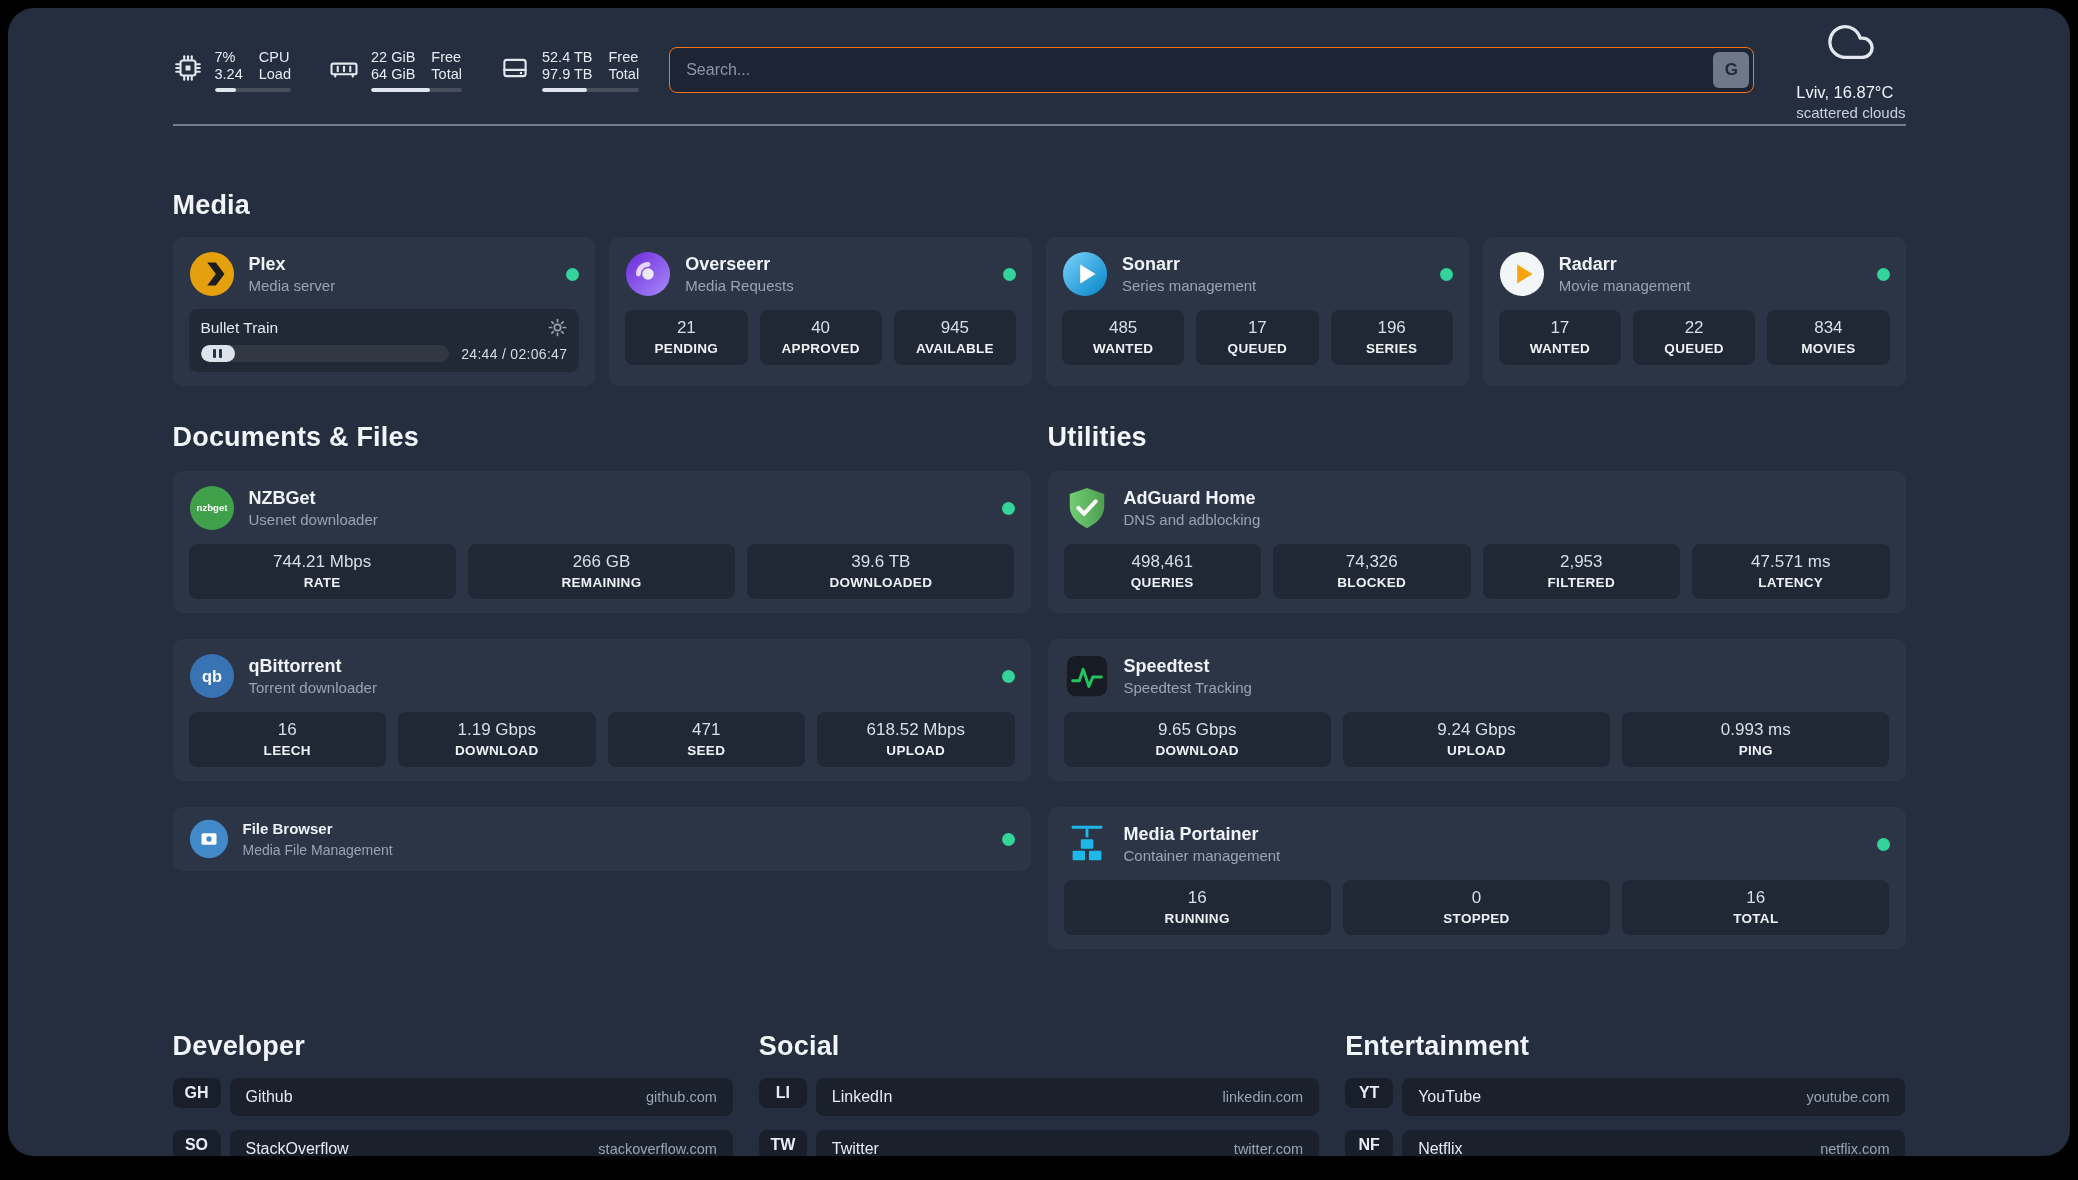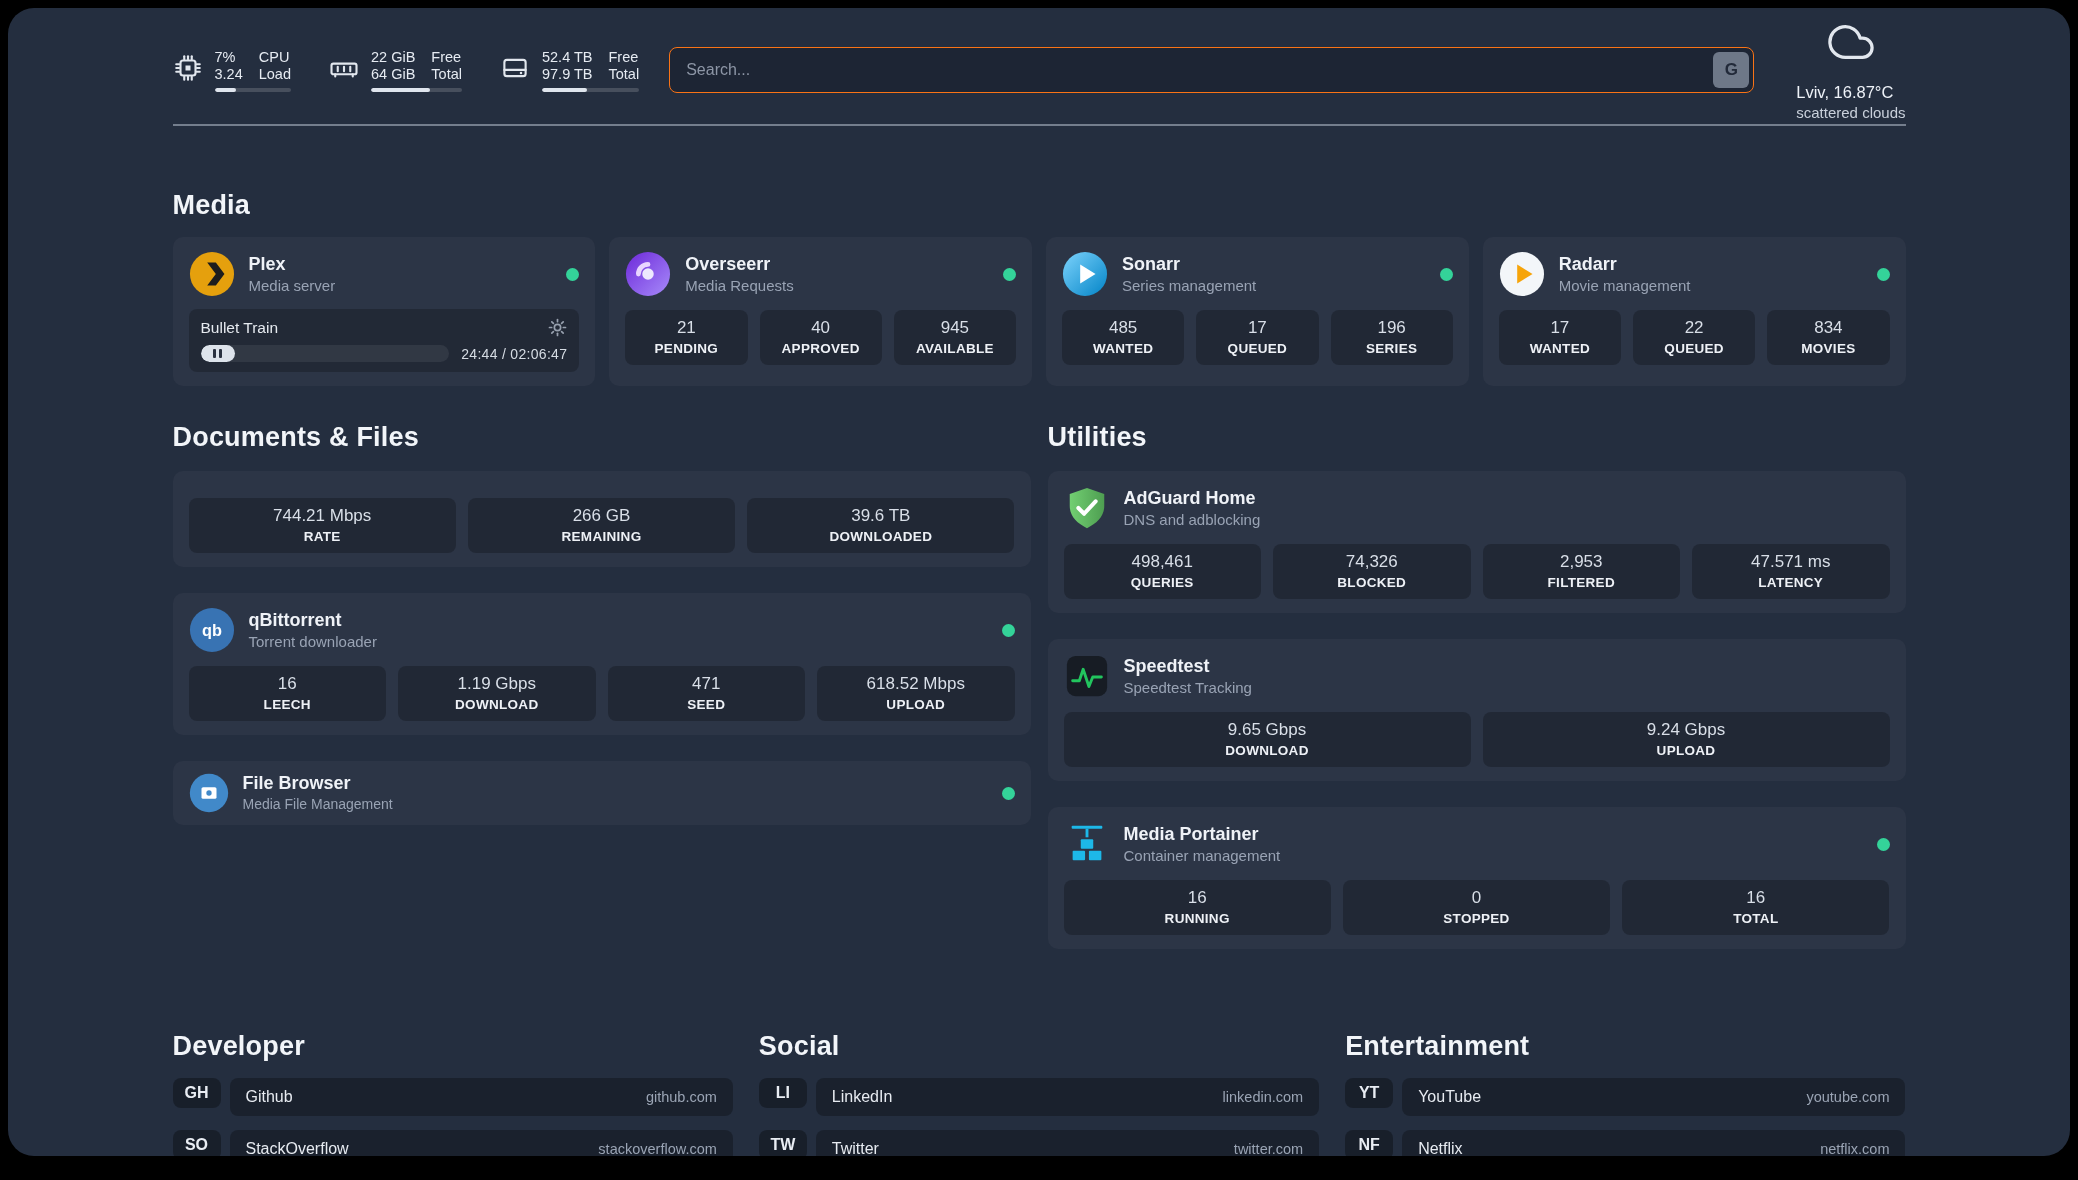--- a/index.html
+++ b/index.html
@@ -47,21 +47,21 @@
   .cmeta{display:flex;flex-direction:column;}
   .cname{font-size:18px;font-weight:600;color:#eff2f7;line-height:22px;}
   .cdesc{font-size:15px;color:var(--muted);line-height:19px;margin-top:1px;}
   .dot{width:13px;height:13px;border-radius:50%;background:var(--status-green);margin-left:auto;align-self:center;}
   .tiles{display:flex;gap:12px;margin-top:13px;}
   .tile{flex:1;background:var(--tile);border-radius:8px;text-align:center;padding:7px 4px 8px;}
   .tv{font-size:17px;color:#d9dfe8;line-height:21px;}
   .tl{font-size:13.5px;font-weight:700;color:#eef1f6;letter-spacing:0.3px;line-height:17px;margin-top:2px;}
   .card.compact{padding:11px 16px;}
   .card.compact .cicon{width:40px;height:40px;}
-  .card.compact .cname{font-size:18px;}
+  .card.compact .cname{font-size:15px;}
   .card.compact .cdesc{font-size:14px;}
 
   
   .player{background:rgba(0,0,0,0.22);border-radius:8px;padding:9px 12px 10px;margin-top:12px;}
   .prow1{display:flex;align-items:center;justify-content:space-between;}
   .np-title{font-size:15.5px;color:#e6eaf0;}
   .prow2{display:flex;align-items:center;gap:12px;margin-top:8px;}
   .ptrack{flex:1;height:17px;border-radius:9px;background:rgba(255,255,255,0.07);position:relative;overflow:hidden;}
   .pfill{position:absolute;left:0;top:0;bottom:0;min-width:34px;background:#dde3eb;border-radius:9px;
     display:flex;align-items:center;justify-content:center;gap:3px;cursor:pointer;}
@@ -357,20 +357,33 @@
           </div>
         </div>
       </div>
     </section>
 
     <div class="two-col">
       <div class="col">
         <h2>Documents &amp; Files</h2>
 
         <div class="card">
+          <div class="chead">
+            <span class="cicon">
+              <svg width="46" height="46" viewBox="0 0 48 48">
+                <circle cx="24" cy="24" r="23" fill="#41a14b"></circle>
+                <text x="24" y="27.5" font-size="10" font-weight="bold" fill="#ffffff" text-anchor="middle">nzbget</text>
+              </svg>
+            </span>
+            <div class="cmeta">
+              <div class="cname">NZBGet</div>
+              <div class="cdesc">Usenet downloader</div>
+            </div>
+            <span class="dot"></span>
+          </div>
           <div class="tiles">
             <div class="tile">
               <div class="tv">744.21 Mbps</div>
                 <div class="tl">RATE</div>
             </div>
             <div class="tile">
               <div class="tv">266 GB</div>
                 <div class="tl">REMAINING</div>
             </div>
             <div class="tile">
@@ -489,20 +502,24 @@
           </div>
           <div class="tiles">
             <div class="tile">
               <div class="tv">9.65 Gbps</div>
                 <div class="tl">DOWNLOAD</div>
             </div>
             <div class="tile">
               <div class="tv">9.24 Gbps</div>
                 <div class="tl">UPLOAD</div>
             </div>
+            <div class="tile">
+              <div class="tv">0.993 ms</div>
+                <div class="tl">PING</div>
+            </div>
           </div>
         </div>
 
         <div class="card">
           <div class="chead">
             <span class="cicon">
               <svg width="46" height="46" viewBox="0 0 48 48">
                 <g fill="#1db8e8">
                   <rect x="8" y="5" width="32" height="3" rx="1"></rect>
                   <rect x="22.5" y="8" width="3" height="9"></rect>

